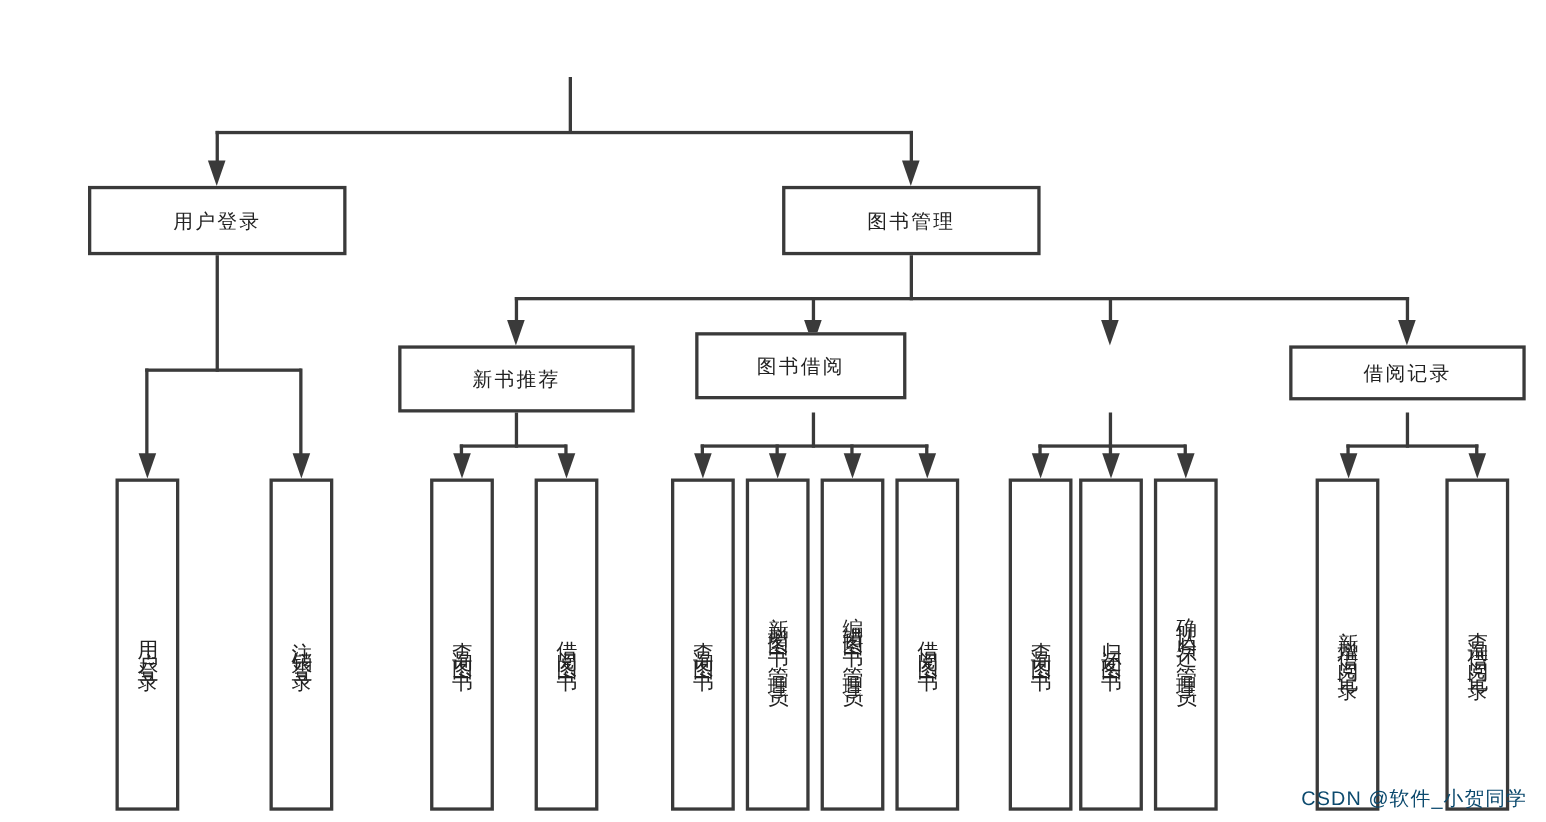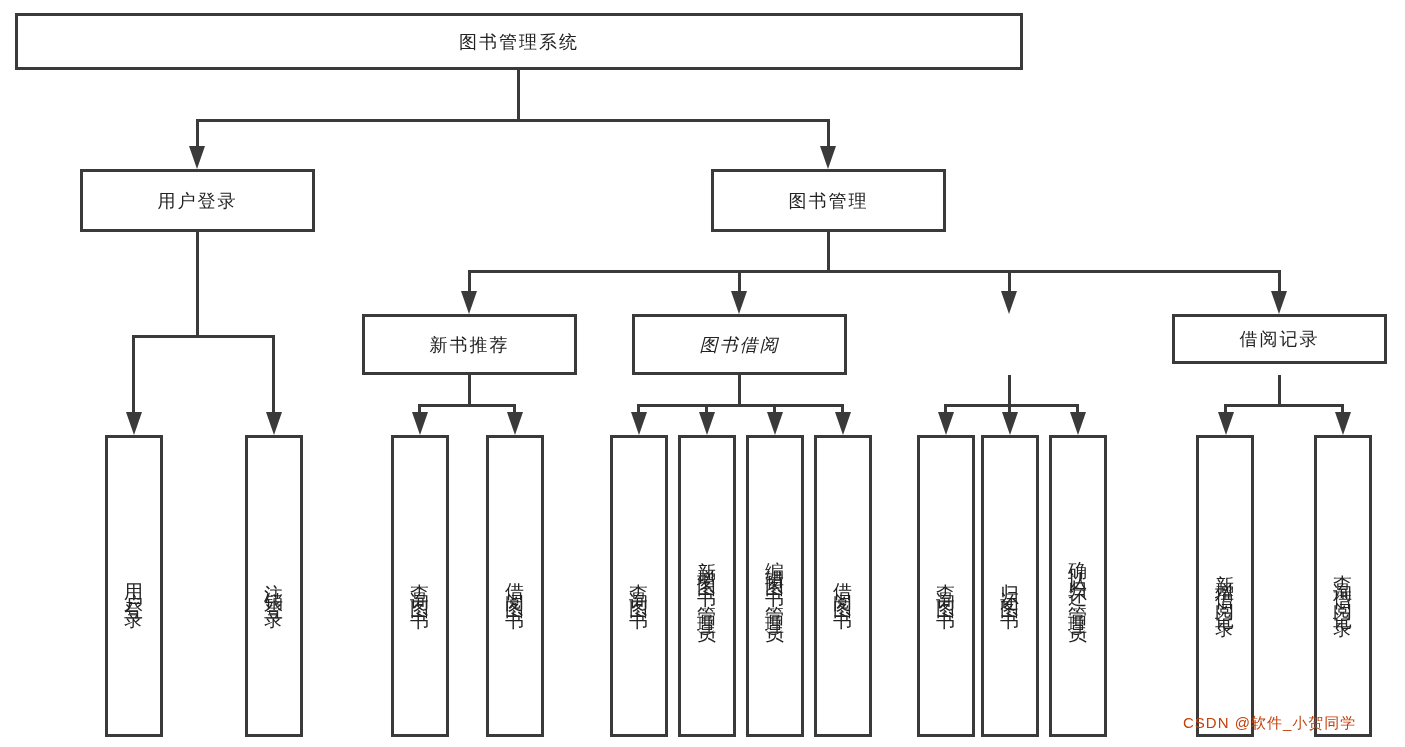--- a/index.html
+++ b/index.html
@@ -36,34 +36,31 @@
     position: absolute;
     width: 0; height: 0;
     border-left: 8px solid transparent;
     border-right: 8px solid transparent;
     border-top: 23px solid #3a3a3a;
   }
   .watermark {
     position: absolute;
     left: 1183px;
     top: 714px;
-    font-size: 15px;
-    color: #c2410c;
+    font-size: 18px;
+    color: #0c4a6e;
     letter-spacing: 1px;
     white-space: nowrap;
   }
 </style>
 </head>
 <body>
 
 <div class="canvas">
 
-  <div class="box root-box" style="left:15px; top:13px; width:1008px; height:57px;">
-    <span>图书管理系统</span>
-  </div>
 
   <div class="vline" style="left:517px; top:70px; height:51px;"></div>
   <div class="hline" style="left:196px; top:119px; width:634px;"></div>
   <div class="vline" style="left:196px; top:119px; height:30px;"></div>
   <div class="arrowhead" style="left:189px; top:146px;"></div>
   <div class="vline" style="left:827px; top:119px; height:30px;"></div>
   <div class="arrowhead" style="left:820px; top:146px;"></div>
 
   <div class="box hbox" style="left:80px; top:169px; width:235px; height:63px;">
     <span>用户登录</span>
@@ -86,21 +83,21 @@
   <div class="vline" style="left:738px; top:270px; height:25px;"></div>
   <div class="arrowhead" style="left:731px; top:291px;"></div>
   <div class="vline" style="left:1008px; top:270px; height:25px;"></div>
   <div class="arrowhead" style="left:1001px; top:291px;"></div>
   <div class="vline" style="left:1278px; top:270px; height:25px;"></div>
   <div class="arrowhead" style="left:1271px; top:291px;"></div>
 
   <div class="box hbox" style="left:362px; top:314px; width:215px; height:61px;align-items:center;">
     <span>新书推荐</span>
   </div>
-  <div class="box hbox" style="left:632px; top:314px; width:215px; height:61px;font-style:italic;">
+  <div class="box hbox" style="left:632px; top:302px; width:192px; height:61px;">
     <span>图书借阅</span>
   </div>
   <div class="box hbox" style="left:1172px; top:314px; width:215px; height:50px;">
     <span>借阅记录</span>
   </div>
 
   <div class="vline" style="left:468px; top:375px; height:32px;"></div>
   <div class="hline" style="left:418px; top:404px; width:97px;"></div>
   <div class="vline" style="left:418px; top:404px; height:12px;"></div>
   <div class="arrowhead" style="left:412px; top:412px;"></div>

